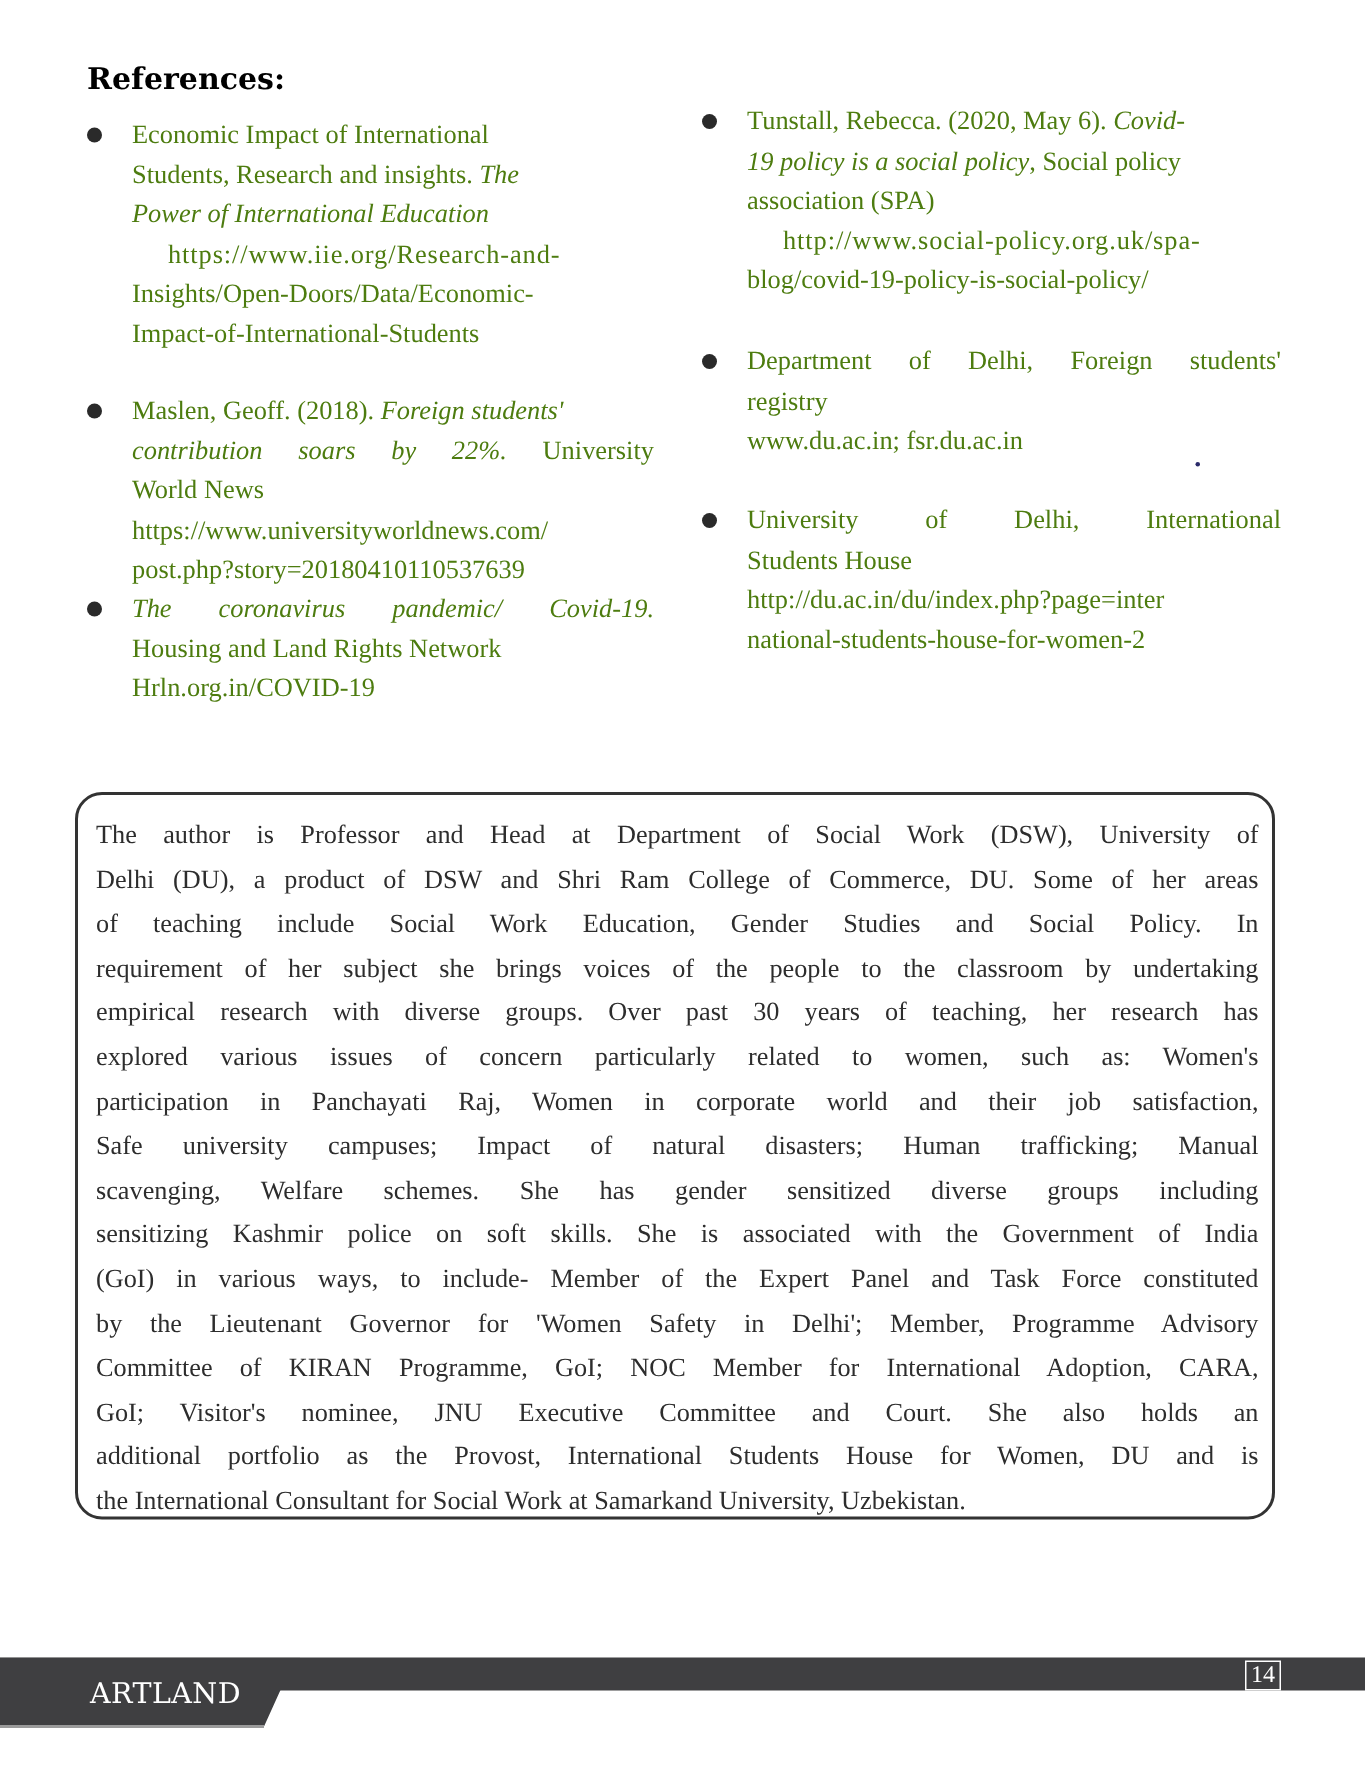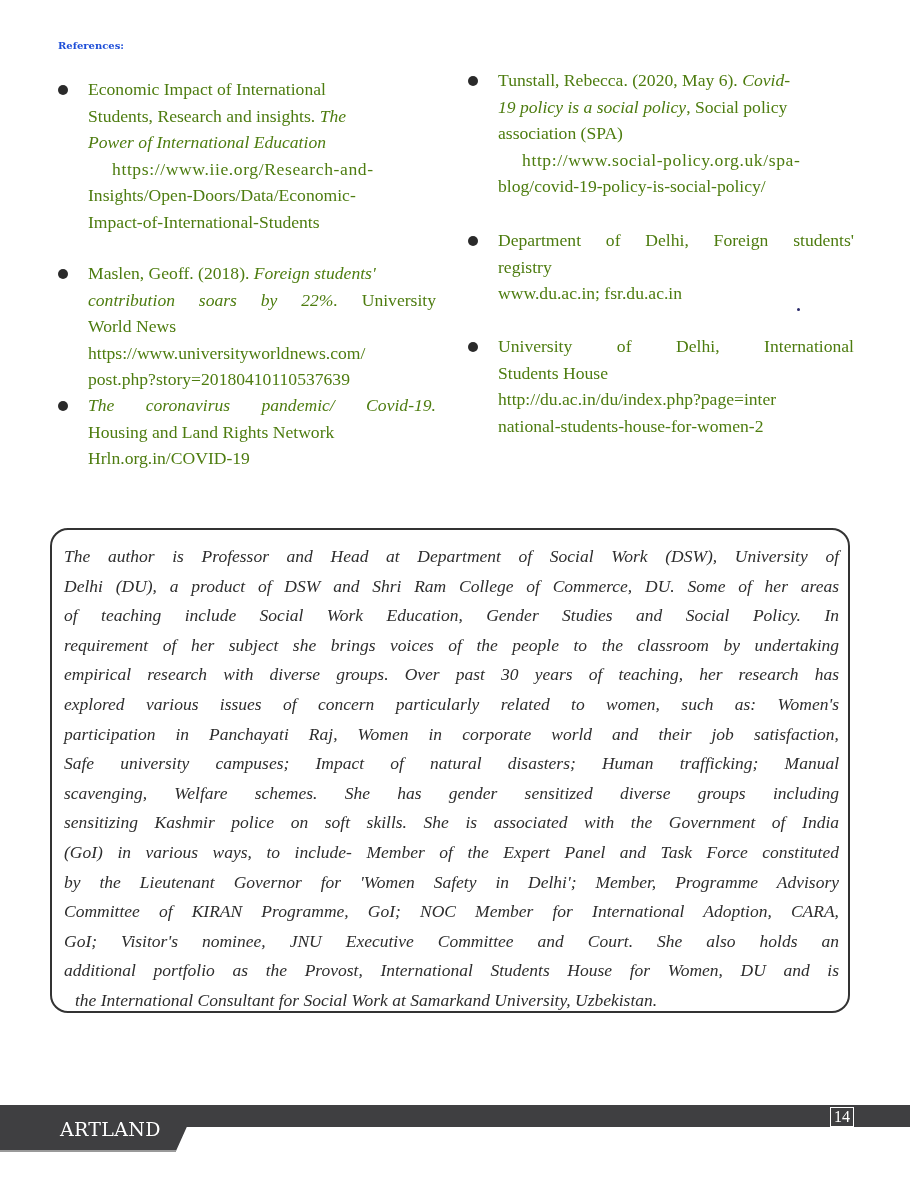--- a/index.html
+++ b/index.html
@@ -4,21 +4,21 @@
 <style>
   html, body { margin: 0; padding: 0; background: #ffffff; }
   body {
     width: 910px; height: 1192px; position: relative; overflow: hidden;
     font-family: "DejaVu Serif", "Liberation Serif", serif;
     color: #2b2b2b;
   }
   .refs-heading {
     position: absolute; left: 58px; top: 40px;
     font-family: "DejaVu Serif", serif; font-weight: bold;
-    font-size: 10px; color: #1d4ed8;
+    font-size: 20px; color: #000000;
   }
   .col { position: absolute; top: 0; }
   .col-left { left: 56px; width: 380px; }
   .col-right { left: 466px; width: 388px; }
   .ref {
     position: absolute; left: 0; right: 0;
     font-family: "Liberation Serif", serif;
     font-size: 17.6px; line-height: 26.5px; color: #4d7c0f;
     padding-left: 32px;
   }
@@ -34,24 +34,24 @@
     position: absolute; left: 797px; top: 308px;
     width: 3px; height: 3px; background: #2a2a6a; border-radius: 50%;
   }
   .bio-box {
     position: absolute; left: 50px; top: 528px; width: 800px; height: 485px;
     border: 2px solid #333; border-radius: 18px; box-sizing: border-box;
   }
   .bio-text {
     position: absolute; left: 64px; top: 542px; width: 775px;
     font-family: "Liberation Serif", serif;
-    font-size: 17.5px; line-height: 29.6px; color: #2d2d2d; font-style: italic;
+    font-size: 17.5px; line-height: 29.6px; color: #2d2d2d;
   }
   .bio-text .bl { display: block; text-align: justify; text-align-last: justify; white-space: nowrap; }
-  .bio-text .bl.last { text-align-last: left; margin-left: 11px; }
+  .bio-text .bl.last { text-align-last: left; }
   .footer-bar {
     position: absolute; left: 0; top: 1105px; width: 910px; height: 22px;
     background: #3f3f41;
   }
   .footer-tab {
     position: absolute; left: 0; top: 1105px; width: 200px; height: 46px;
     background: #3f3f41;
     clip-path: polygon(0 0, 100% 0, 100% 47%, 93.5% 47%, 88% 100%, 0 100%);
   }
   .footer-tab-shadow {

